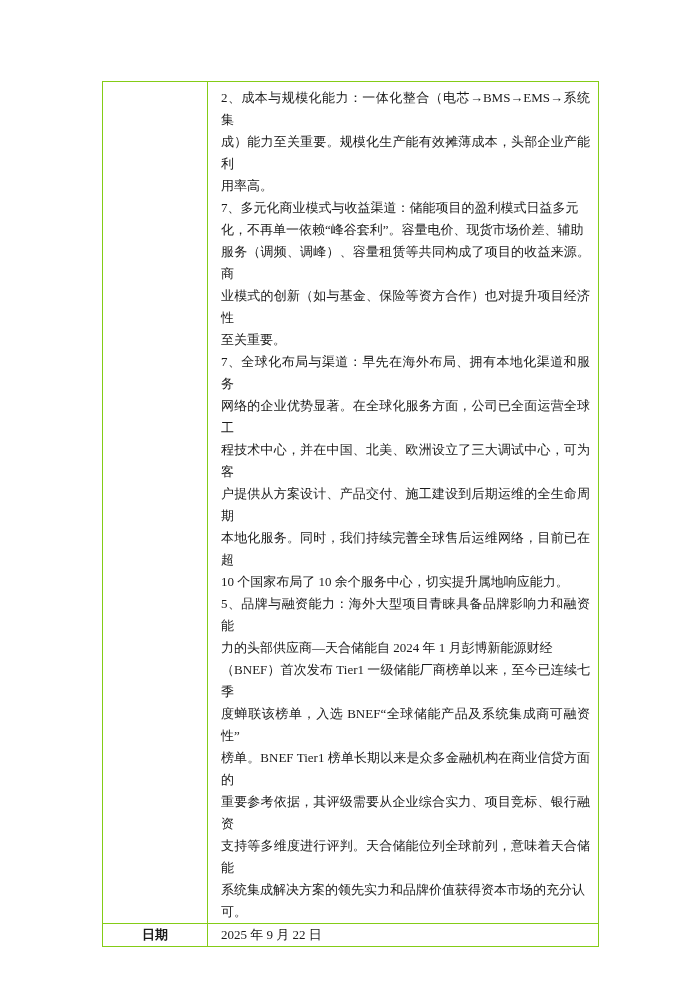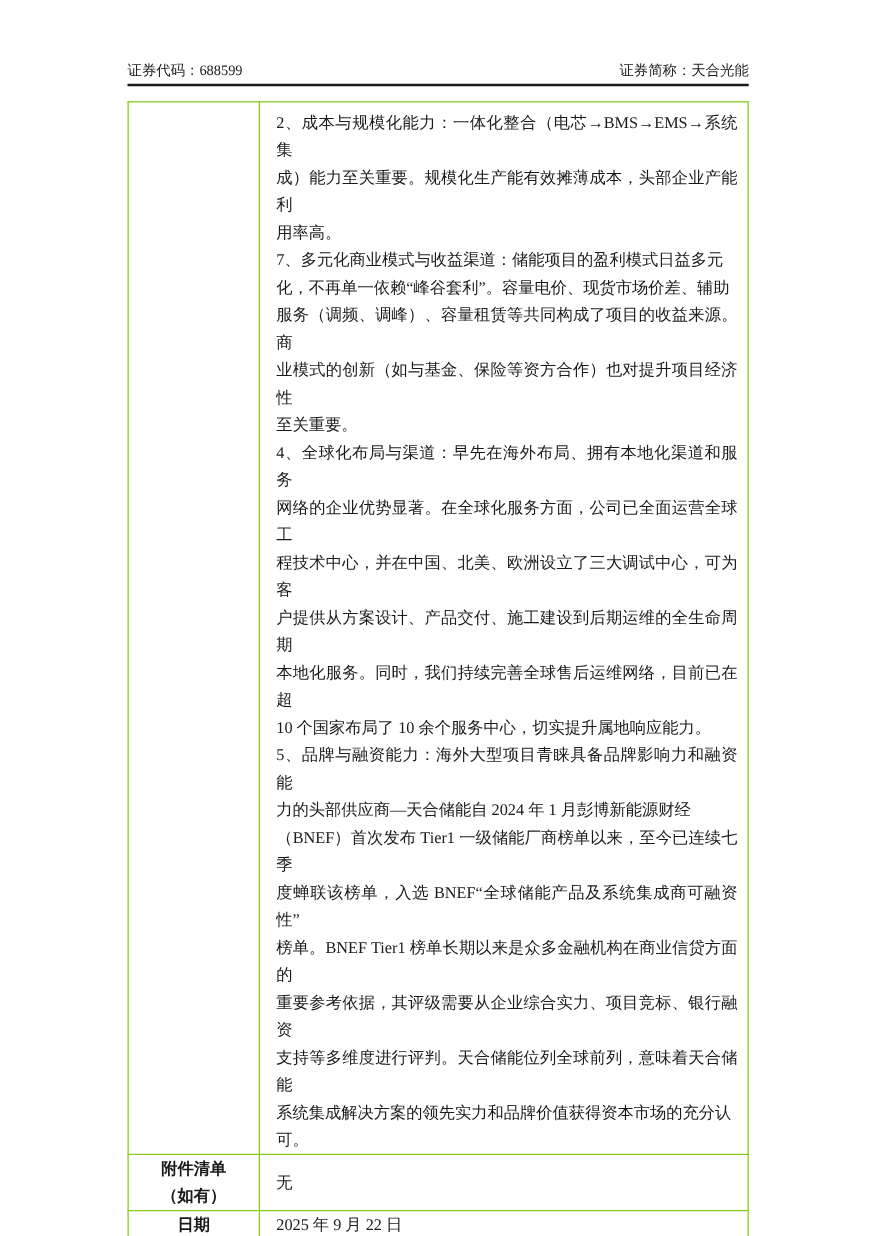--- a/index.html
+++ b/index.html
@@ -64,64 +64,55 @@
     text-align: justify;
   }
   .row-attachment td { height: 44px; }
   .row-date td { height: 21px; }
 </style>
 </head>
 <body>
 
 <div class="page">
 
-  <div class="doc-header">
-    <span>证券代码：688599</span>
-    <span>证券简称：天合光能</span>
-  </div>
 
   <table class="doc-table">
     <colgroup>
       <col class="col-label">
       <col>
     </colgroup>
     <tbody>
         <tr class="row-content">
       <td class="label-cell"></td>
       <td class="value-cell content-cell">
         <div class="paragraph">2、成本与规模化能力：一体化整合（电芯→BMS→EMS→系统集
 成）能力至关重要。规模化生产能有效摊薄成本，头部企业产能利
 用率高。</div>
         <div class="paragraph">7、多元化商业模式与收益渠道：储能项目的盈利模式日益多元
 化，不再单一依赖“峰谷套利”。容量电价、现货市场价差、辅助
 服务（调频、调峰）、容量租赁等共同构成了项目的收益来源。商
 业模式的创新（如与基金、保险等资方合作）也对提升项目经济性
 至关重要。</div>
-        <div class="paragraph">4、全球化布局与渠道：早先在海外布局、拥有本地化渠道和服务
+        <div class="paragraph">7、全球化布局与渠道：早先在海外布局、拥有本地化渠道和服务
 网络的企业优势显著。在全球化服务方面，公司已全面运营全球工
 程技术中心，并在中国、北美、欧洲设立了三大调试中心，可为客
 户提供从方案设计、产品交付、施工建设到后期运维的全生命周期
 本地化服务。同时，我们持续完善全球售后运维网络，目前已在超
 10 个国家布局了 10 余个服务中心，切实提升属地响应能力。</div>
         <div class="paragraph">5、品牌与融资能力：海外大型项目青睐具备品牌影响力和融资能
 力的头部供应商—天合储能自 2024 年 1 月彭博新能源财经
 （BNEF）首次发布 Tier1 一级储能厂商榜单以来，至今已连续七季
 度蝉联该榜单，入选 BNEF“全球储能产品及系统集成商可融资性”
 榜单。BNEF Tier1 榜单长期以来是众多金融机构在商业信贷方面的
 重要参考依据，其评级需要从企业综合实力、项目竞标、银行融资
 支持等多维度进行评判。天合储能位列全球前列，意味着天合储能
 系统集成解决方案的领先实力和品牌价值获得资本市场的充分认
 可。</div>
       </td>
     </tr>
-    <tr class="row-attachment">
-      <td class="label-cell">附件清单
-（如有）</td>
-      <td class="value-cell">无</td>
-    </tr>
     <tr class="row-date">
       <td class="label-cell">日期</td>
       <td class="value-cell">2025 年 9 月 22 日</td>
     </tr>
   </tbody>
     </table>
 
 </div>
 
 </body></html>

